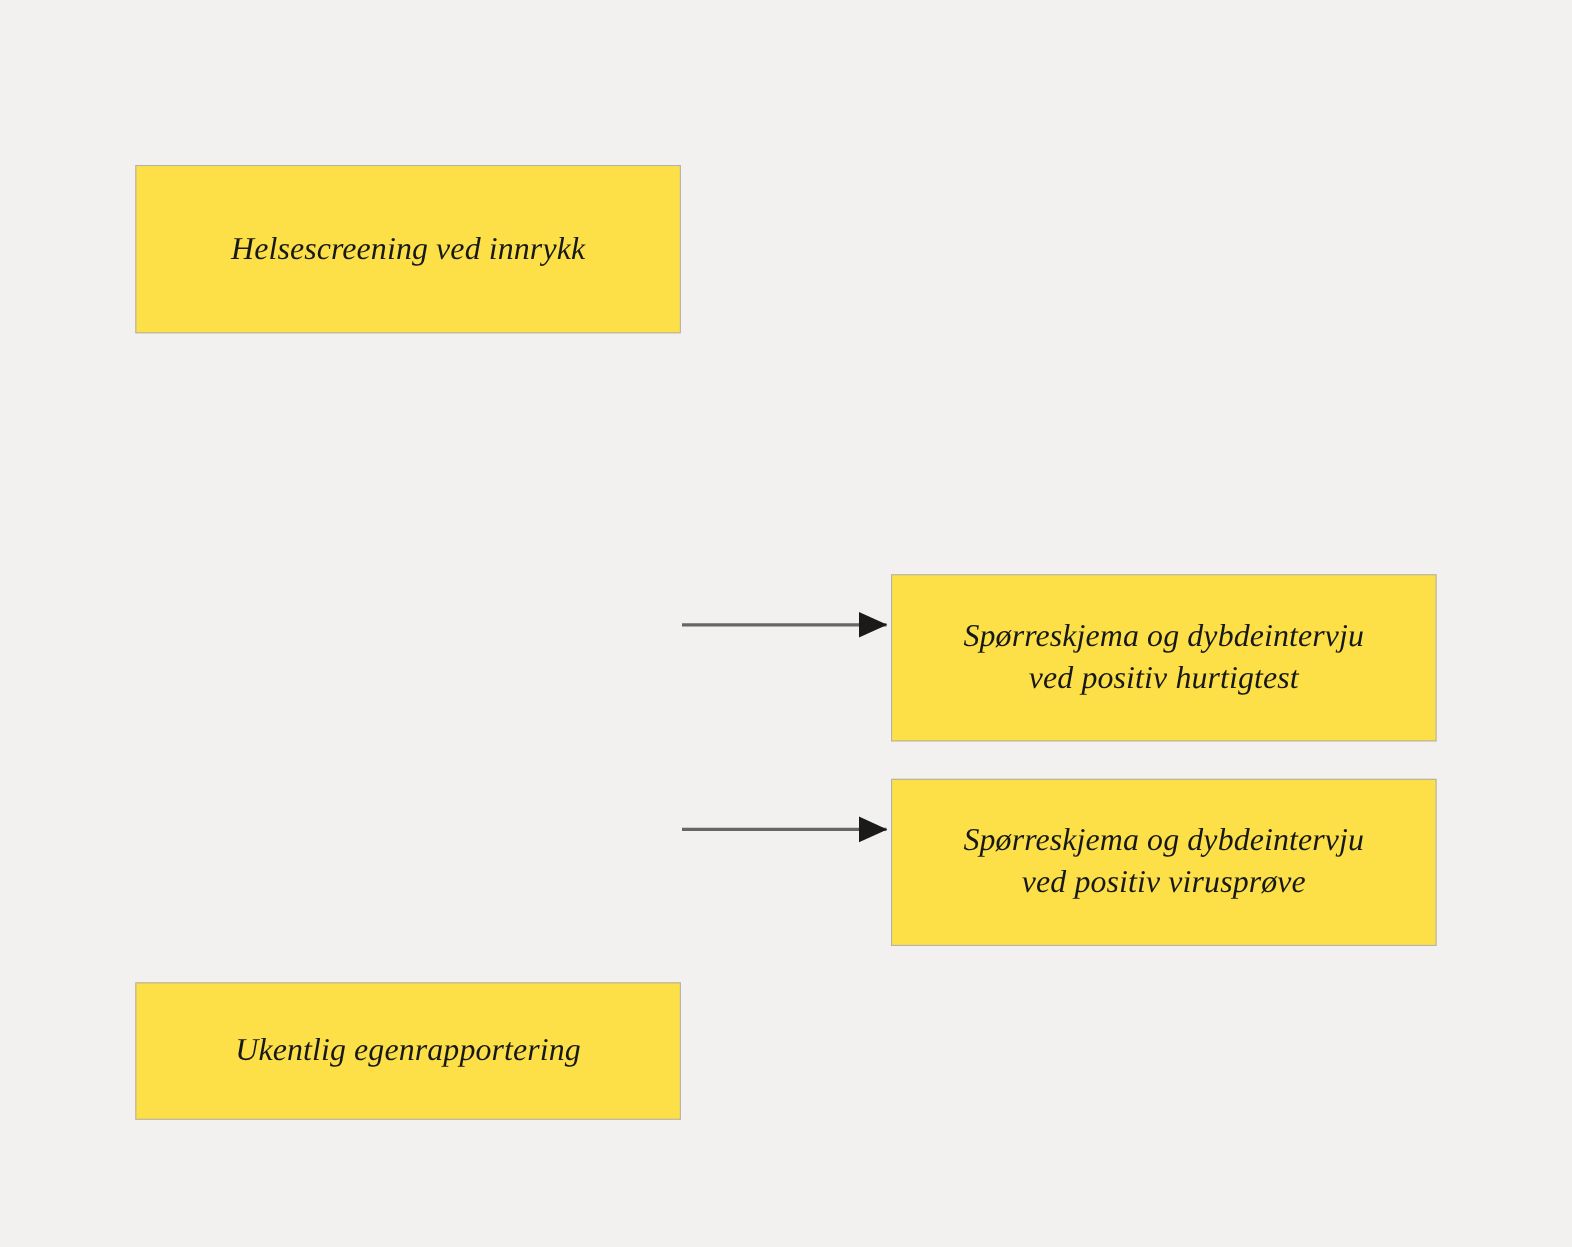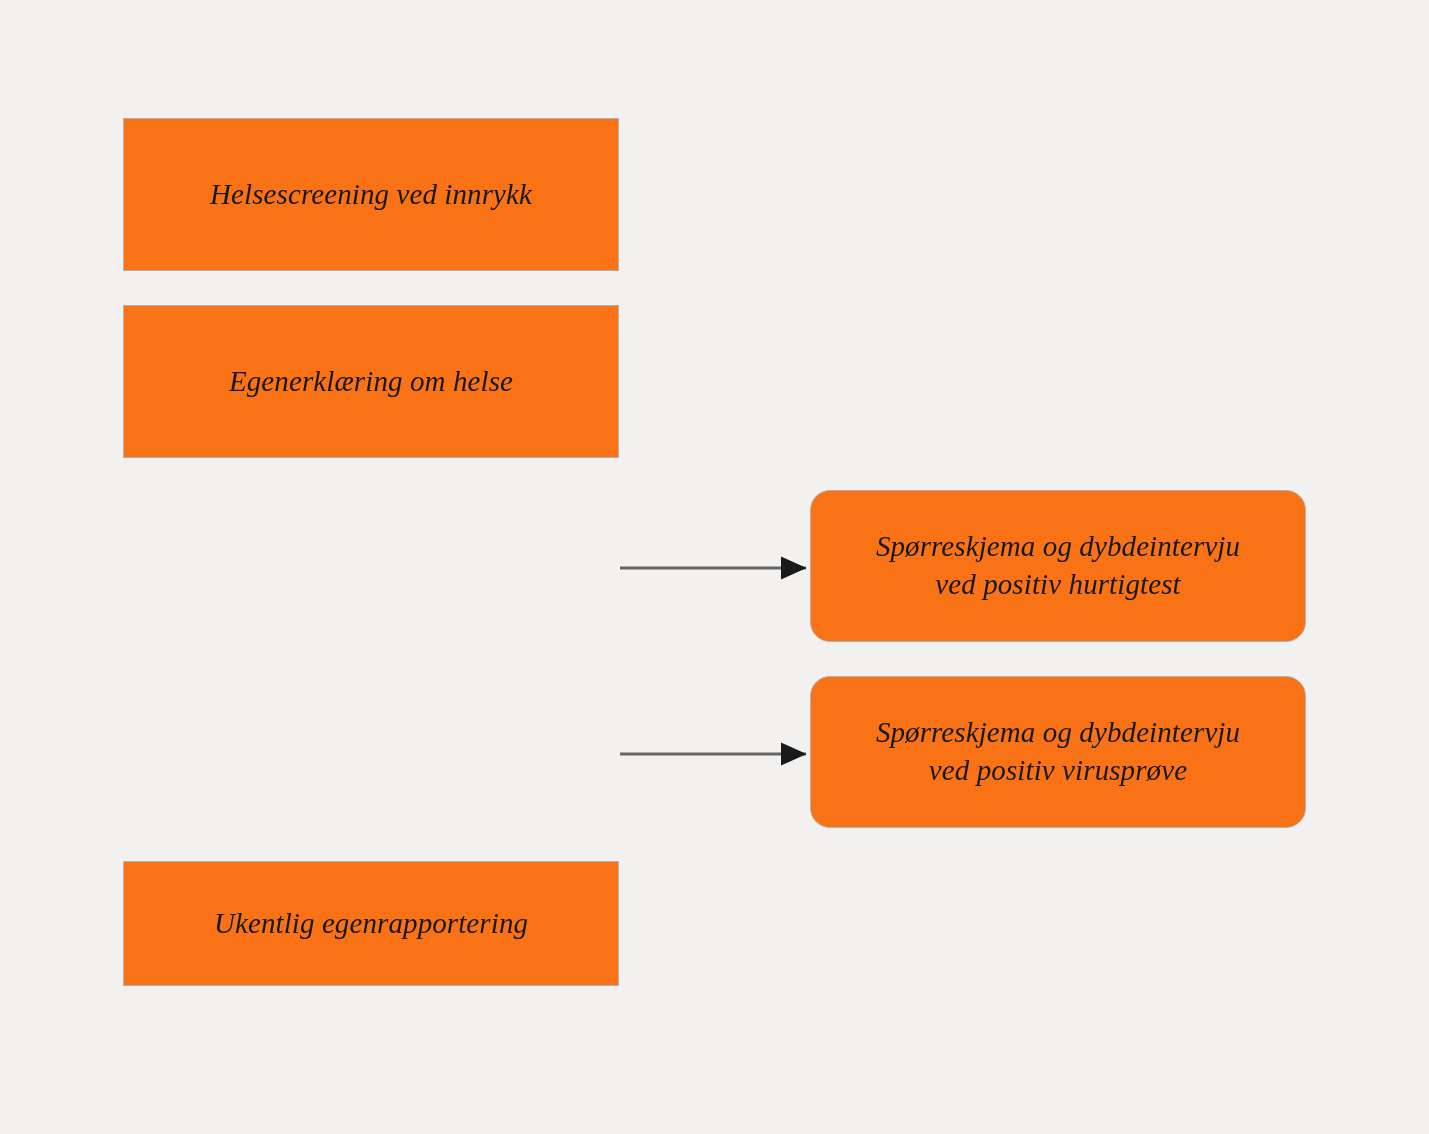--- a/index.html
+++ b/index.html
@@ -14,39 +14,40 @@
     overflow: hidden;
   }
   #diagram-canvas {
     position: relative;
     width: 1429px;
     height: 1134px;
   }
   .node-box {
     position: absolute;
     box-sizing: border-box;
-    background: #f97316;
+    background: #fde047;
     border: 1.6px solid #b3b2b0;
     display: flex;
     align-items: center;
     justify-content: center;
     text-align: center;
+    margin-top: 32px;
   }
   .node-label {
     font-style: italic;
     font-size: 29px;
     line-height: 1.30;
     color: #17181a;
     letter-spacing: 0.1px;
     padding: 0 14px;
     white-space: pre-line;
   }
   
   .col-left  { left: 123px;  width: 496px; }
-  .col-right { left: 810px;  width: 496px; border-radius: 20px; }
+  .col-right { left: 810px;  width: 496px; }
 
   .row-1 { top: 118px; height: 153px; }
   .row-2 { top: 305px; height: 153px; }
   .row-3 { top: 490px; height: 152px; }
   .row-4 { top: 676px; height: 152px; }
   .row-5 { top: 861px; height: 125px; }
 
   .edge-layer {
     position: absolute;
     left: 0;
@@ -72,23 +73,20 @@
     </g>
     <g>
       <line x1="620" y1="754" x2="806" y2="754" stroke="#666666" stroke-width="3" marker-end="url(#arrowhead)"></line>
     </g>
   </svg>
 
   <div class="node-box col-left row-1">
     <span class="node-label">Helsescreening ved innrykk</span>
   </div>
 
-  <div class="node-box col-left row-2">
-    <span class="node-label">Egenerklæring om helse</span>
-  </div>
 
 
 
   <div class="node-box col-left row-5">
     <span class="node-label">Ukentlig egenrapportering</span>
   </div>
 
   <div class="node-box col-right row-3">
     <span class="node-label">Spørreskjema og dybdeintervju
 ved positiv hurtigtest</span>

